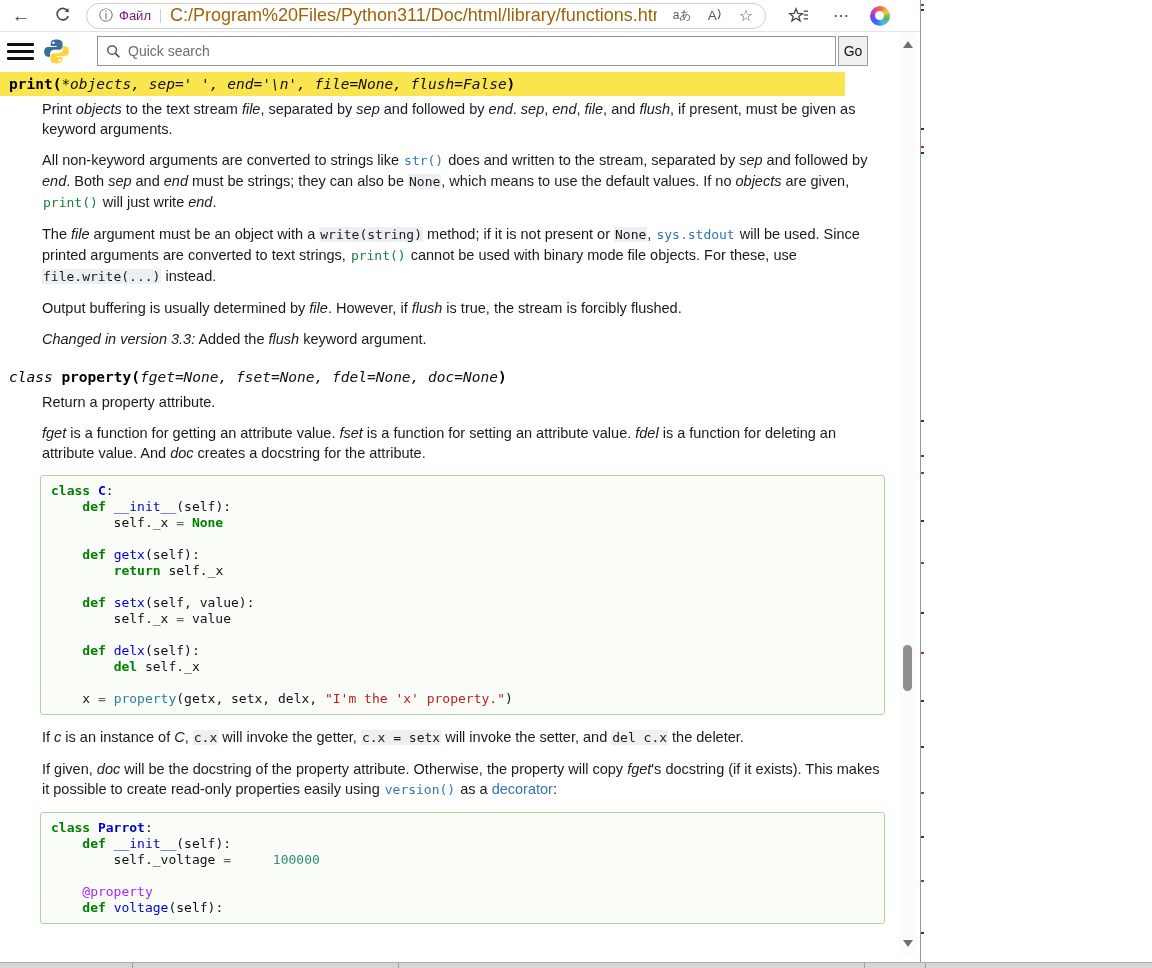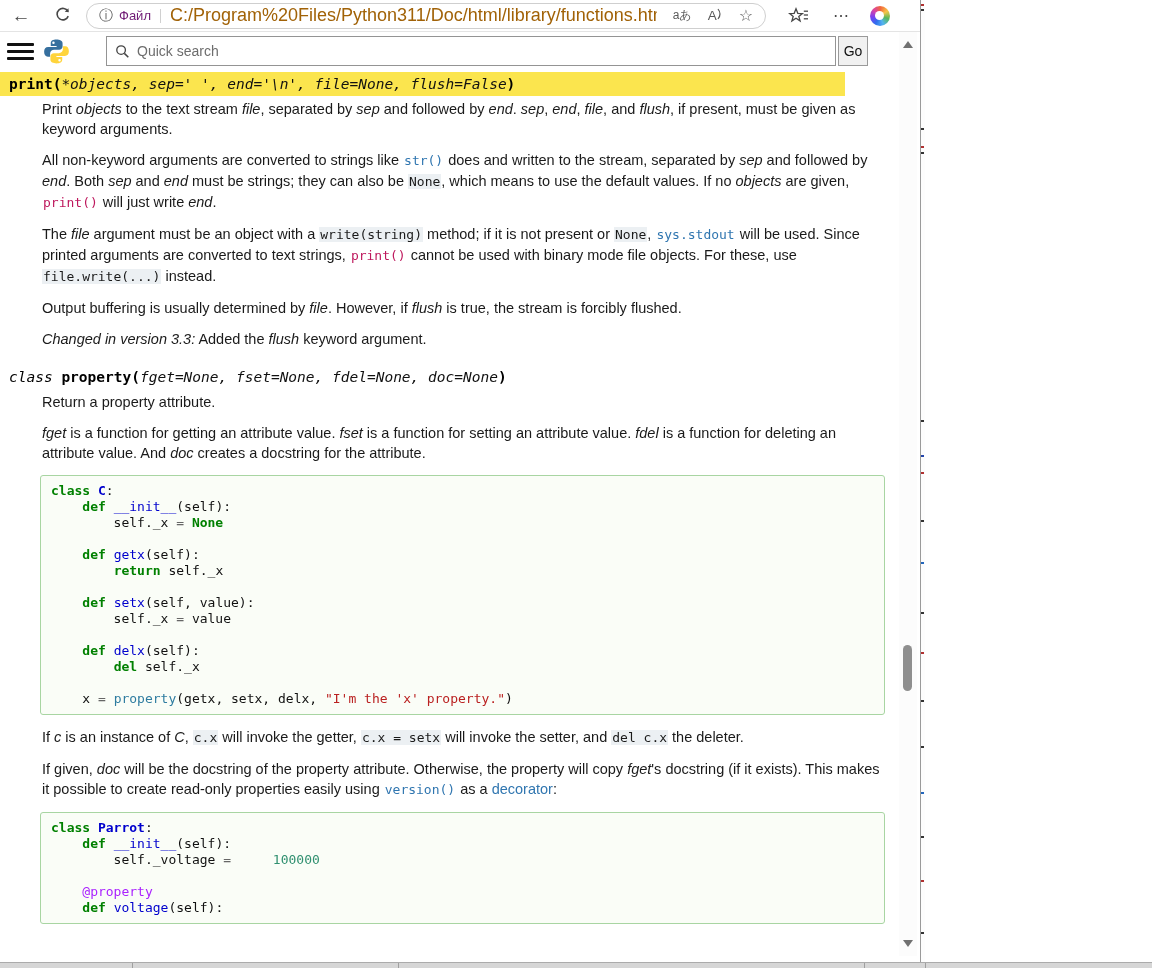--- a/index.html
+++ b/index.html
@@ -33,21 +33,21 @@
   .copilot::after { content:""; position:absolute; left:5px; top:5px; width:9px; height:9px;
                     background:#fff; border-radius:50%; }
 
   
   .content { position:absolute; left:0; top:32px; width:899px; height:924px; overflow:hidden; background:#fff; }
 
   .doc-header { height:38px; display:flex; align-items:center; }
   .hamburger { margin-left:7px; width:27px; cursor:pointer; }
   .hamburger div { height:3px; background:#111; margin:4px 0; border-radius:1px; }
   .pylogo { margin-left:9px; width:27px; height:27px; cursor:pointer; }
-  .search-wrap { margin-left:36px; flex:1; margin-right:31px; display:flex; align-items:center; }
+  .search-wrap { margin-left:27px; flex:1; margin-right:31px; display:flex; align-items:center; }
   .search-box { position:relative; flex:1; }
   .search-box svg { position:absolute; left:9px; top:8px; }
   .search-input { width:100%; height:30px; border:1px solid #949494; border-radius:0;
                   padding:0 8px 0 30px; font-size:14px; font-family:"Liberation Sans",sans-serif; color:#1a1a1a; }
   .search-input::placeholder { color:#6d6d6d; }
   .go-btn { width:30px; height:30px; margin-left:2px; border:1px solid #9a9a9a; background:#f1f1f1;
             font-size:14px; color:#111; font-family:"Liberation Sans",sans-serif; cursor:pointer; padding:0; }
 
   dl { margin:0; }
   dt.sig { font-family:"DejaVu Sans Mono", monospace; font-size:14.5px; line-height:20px; padding:2px 0 2px 9px; }
@@ -57,21 +57,21 @@
   .sig-kw { font-style:italic; color:#000; }
   .sig-param { font-style:italic; color:#111; }
   .sig-p { font-weight:bold; color:#000; }
 
   dd { margin:0 14px 8px 42px; font-size:14.5px; line-height:20px; color:#1a1a1a; }
   .para { margin:11px 0; }
   dd .para:first-child { margin-top:3px; }
   .em { font-style:italic; }
   .icode { font-family:"DejaVu Sans Mono", monospace; font-size:13px; background:#ecf0f3; padding:0 1px; }
   .icode.ref { background:transparent; color:#3076b0; }
-  .icode.ref.visited { color:#be185d; }
+  .icode.ref.visited { color:#15803d; }
   .tlink { color:#3076b0; cursor:pointer; }
 
   .codeblock { margin:12px 0 12px -2px; border:1px solid #a8d5a2; border-radius:3px; background:#fafdf7;
                padding:7px 10px; font-family:"DejaVu Sans Mono", monospace; font-size:13px; line-height:16px; color:#111; }
   .code-line { white-space:pre; min-height:16px; }
   .tok-k  { color:#008000; font-weight:bold; }
   .tok-nc { color:#0000cd; font-weight:bold; }
   .tok-nf { color:#0000cd; }
   .tok-s  { color:#ba2121; }
   .tok-m  { color:#309070;margin-left:34px; }

